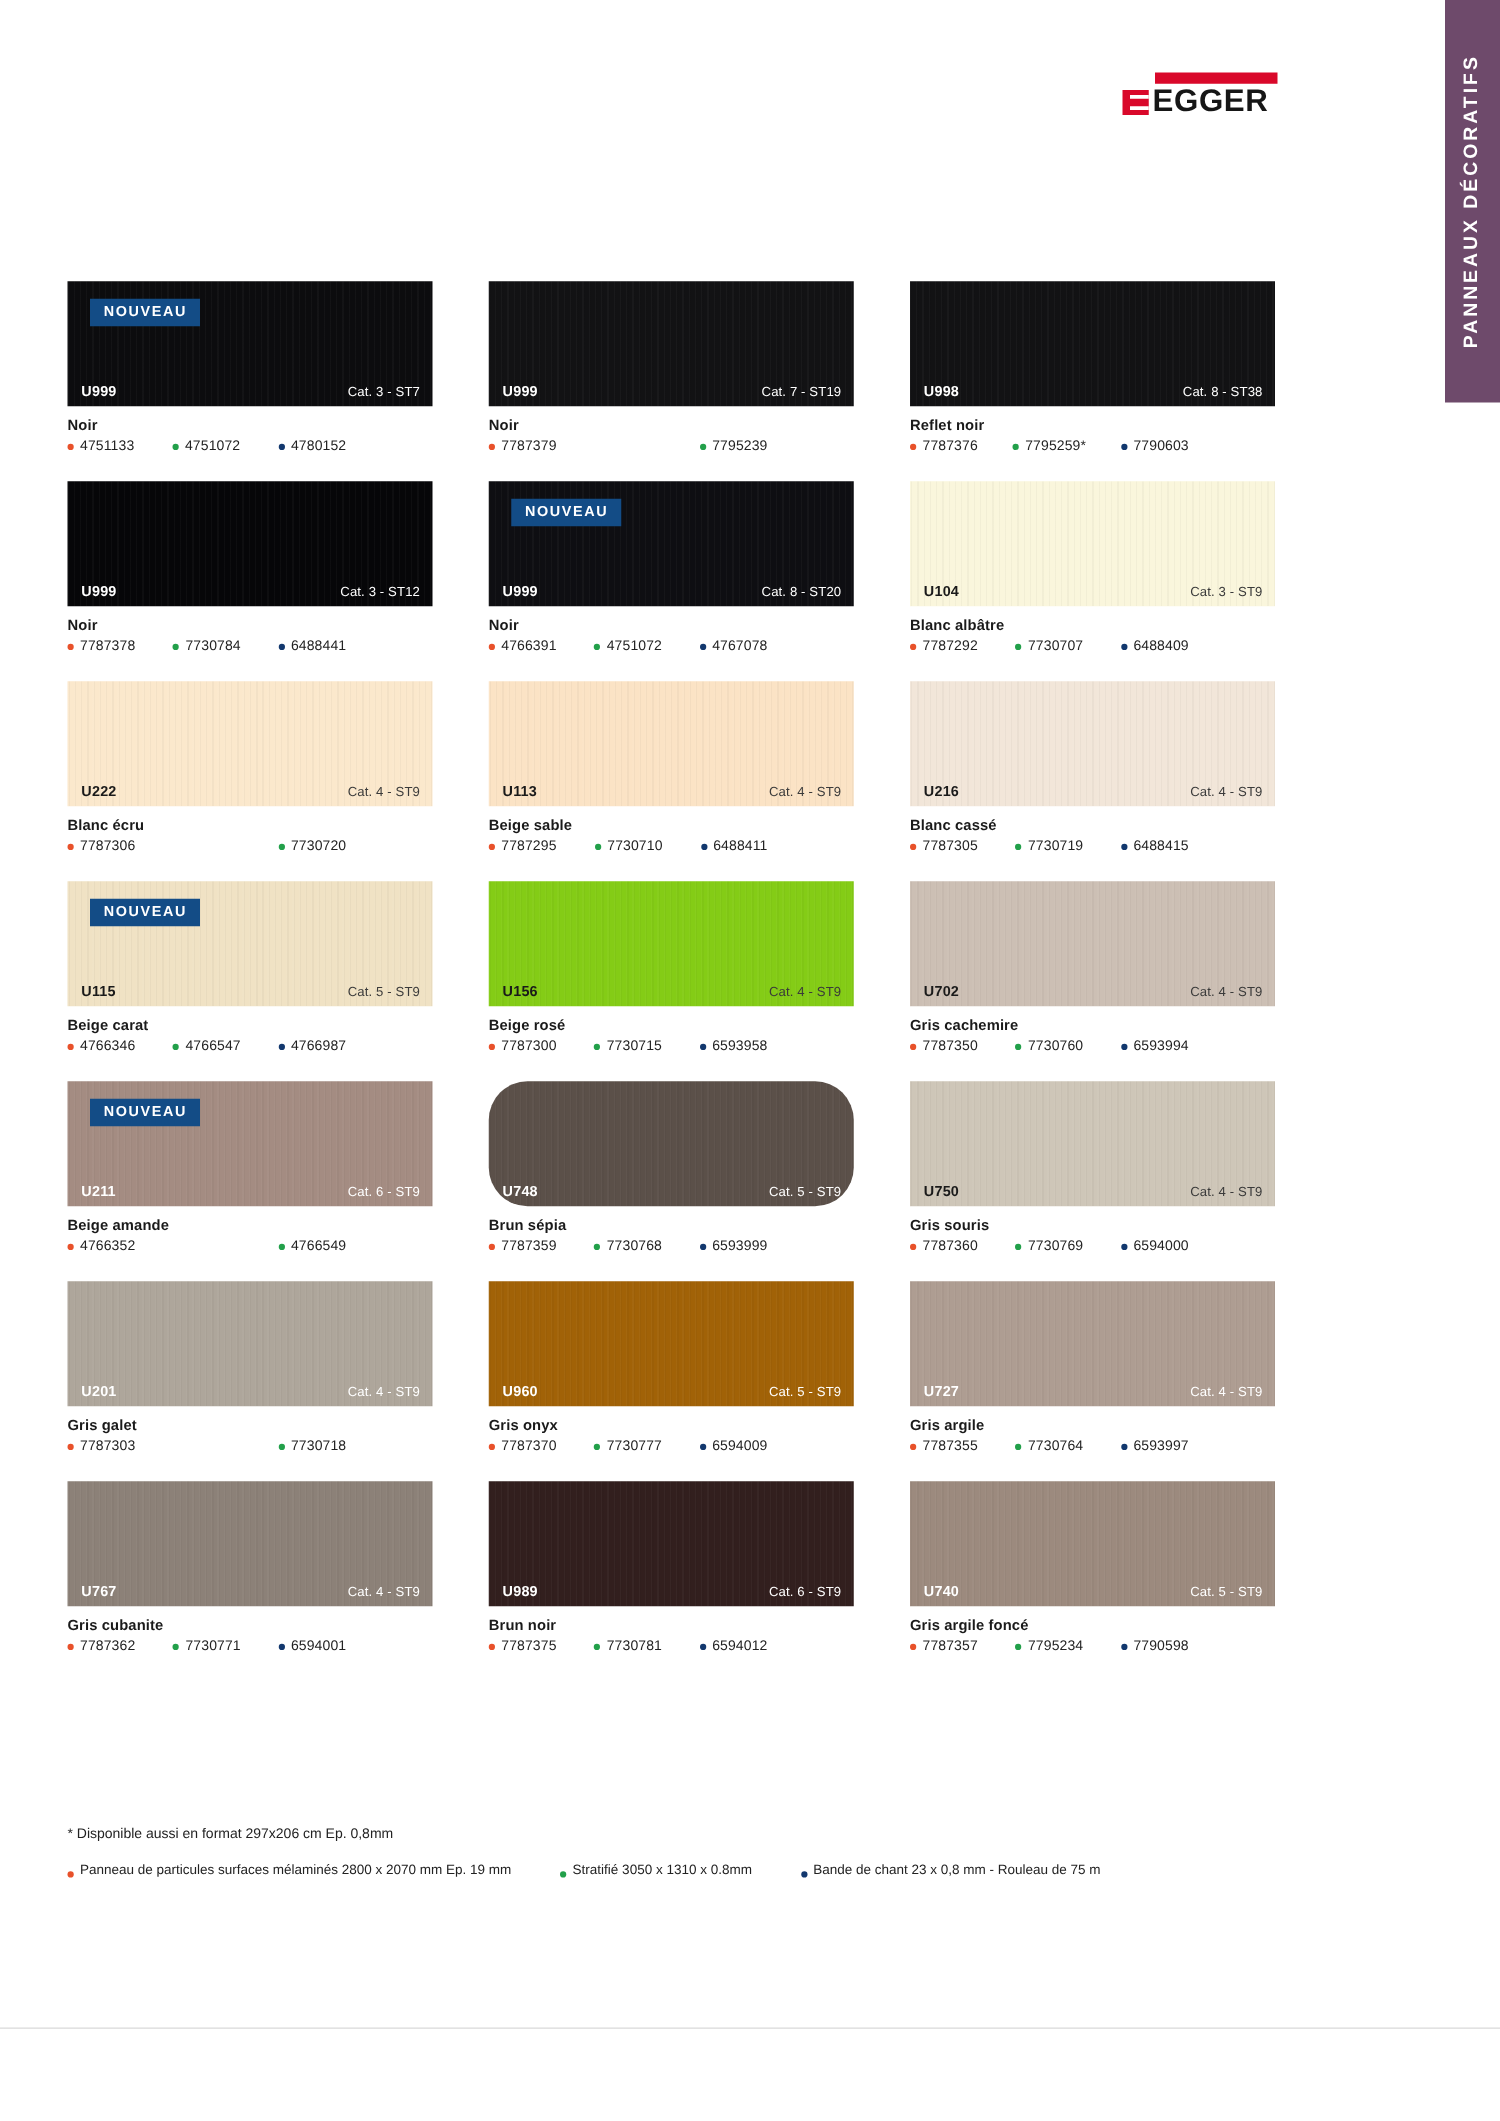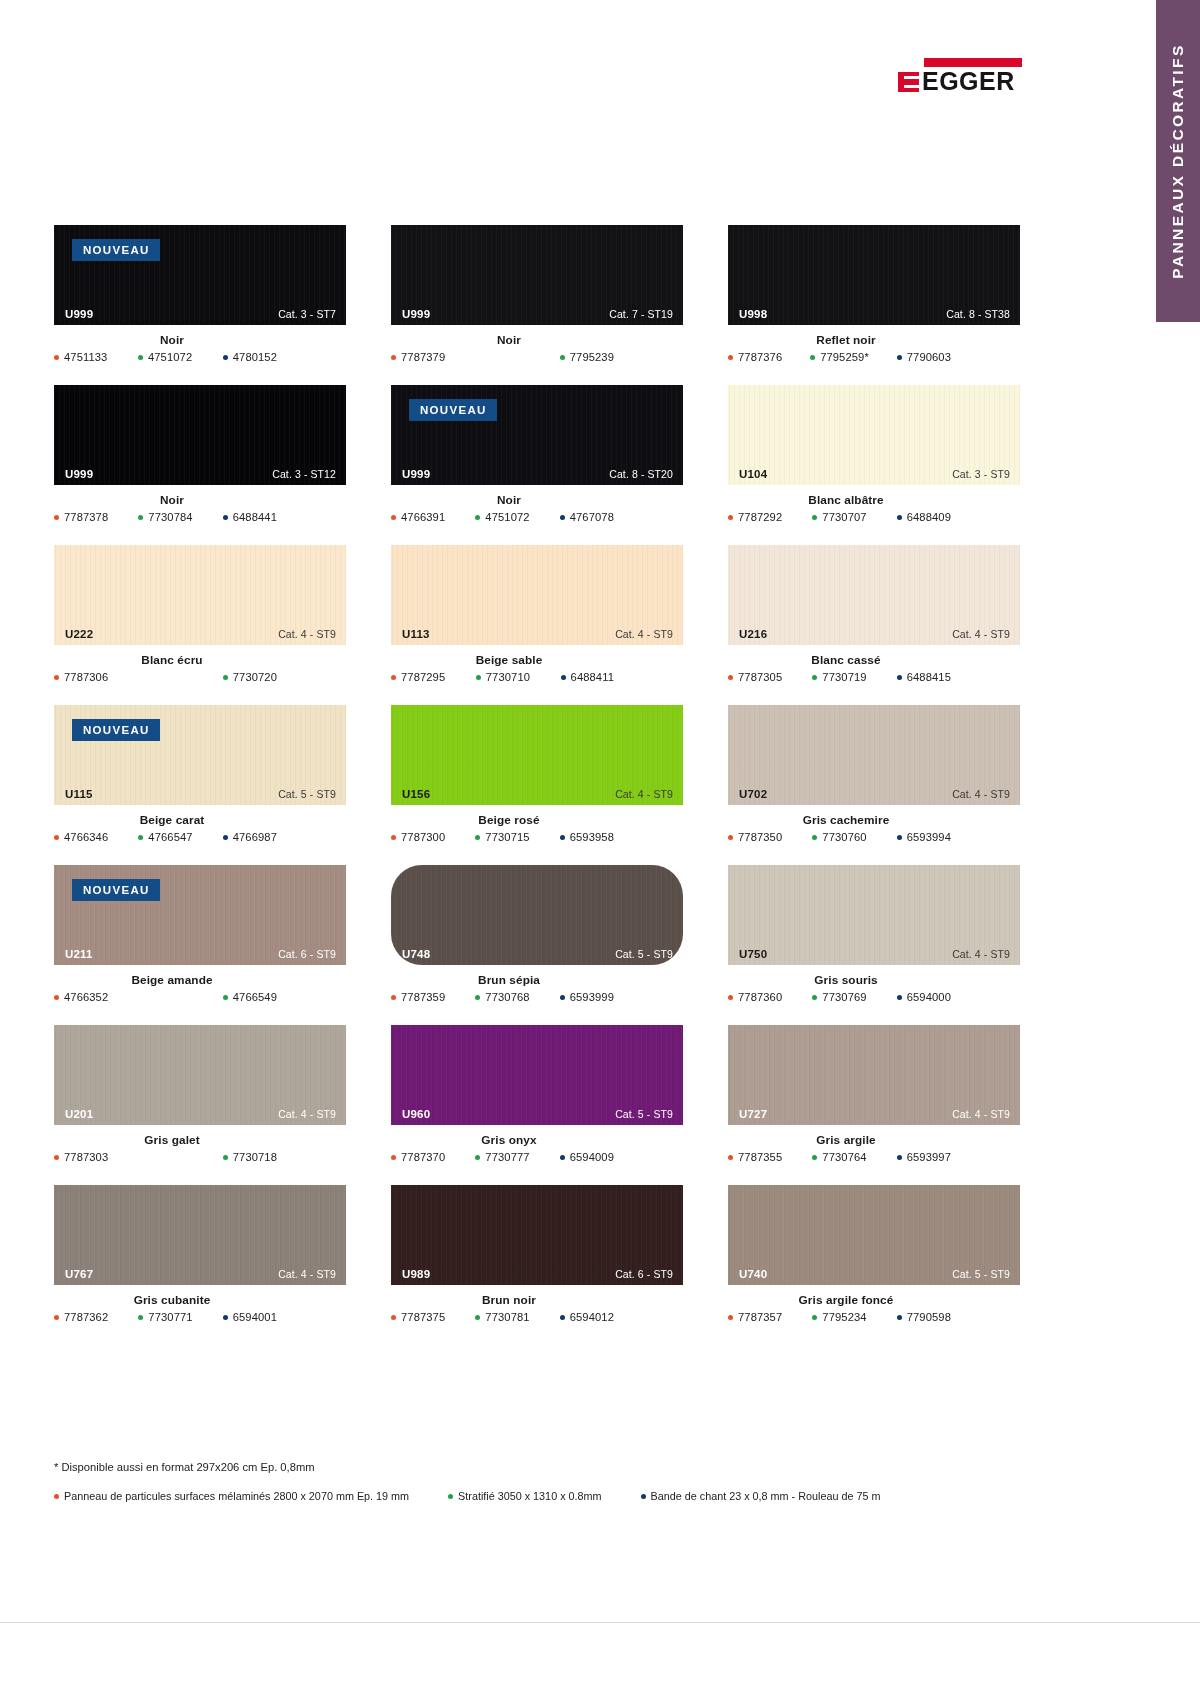--- a/index.html
+++ b/index.html
@@ -77,40 +77,39 @@
   .swatch-code { font-size: 11.5px; font-weight: 700; letter-spacing: 0.2px; }
   .swatch-cat  { font-size: 10.5px; font-weight: 400; letter-spacing: 0.1px; }
   .light-text .swatch-code, .light-text .swatch-cat { color: #ffffff; }
   .dark-text  .swatch-code, .dark-text  .swatch-cat { color: #1a1a1a; }
   .dark-text  .swatch-cat { color: #3a3a3a; }
 
   .card-name {
     margin-top: 8px;
     font-size: 11.8px; font-weight: 700; color: #1a1a1a;
     letter-spacing: 0.1px;
-    text-align: center;
   }
   .refs { margin-top: 4px; display: flex; flex-wrap: wrap; align-items: center; justify-content: space-between; }
   .ref { display: inline-flex; align-items: center; margin-right: 13px; }
   .dot { width: 5px; height: 5px; border-radius: 50%; margin-right: 5px; display: inline-block; }
   .dot.c0 { background: #E8512A; }
   .dot.c1 { background: #22A04A; }
   .dot.c2 { background: #12386E; }
   .ref-num { font-size: 11.2px; color: #222; letter-spacing: 0.1px; }
 
   
   .footnote {
     position: absolute; left: 54px; top: 1461px;
     font-size: 11.2px; color: #222;
   }
   .legend {
     position: absolute; left: 54px; top: 1490px;
     display: flex; align-items: center;
   }
-  .legend-item { display: inline-flex; align-items: center; margin-right: 39px; }
+  .legend-item { display: inline-flex; align-items: flex-end; margin-right: 39px; }
   .legend-item .ltxt { font-size: 10.8px; color: #222; }
 
   
   .footer-rule {
     position: absolute; left: 0; right: 0; top: 1622px;
     height: 1px; background: #d9d9d9;
   }
   .footer {
     position: absolute; right: 54px; top: 1643px;
     display: flex; align-items: center;
@@ -507,21 +506,21 @@
             <span class="dot c0"></span>
             <span class="ref-num">7787303</span>
           </span>
           <span class="ref">
             <span class="dot c1"></span>
             <span class="ref-num">7730718</span>
           </span>
         </div>
       </div>
       <div class="card">
-        <div class="swatch light-text" style="background: #701a75; text-decoration: underline;">
+        <div class="swatch light-text" style="background: #a16207; text-decoration: underline;">
           <div class="swatch-grain"></div>
           <div class="swatch-footer">
             <span class="swatch-code">U960</span>
             <span class="swatch-cat">Cat. 5 - ST9</span>
           </div>
         </div>
         <div class="card-name">Gris onyx</div>
         <div class="refs">
           <span class="ref">
             <span class="dot c0"></span>

